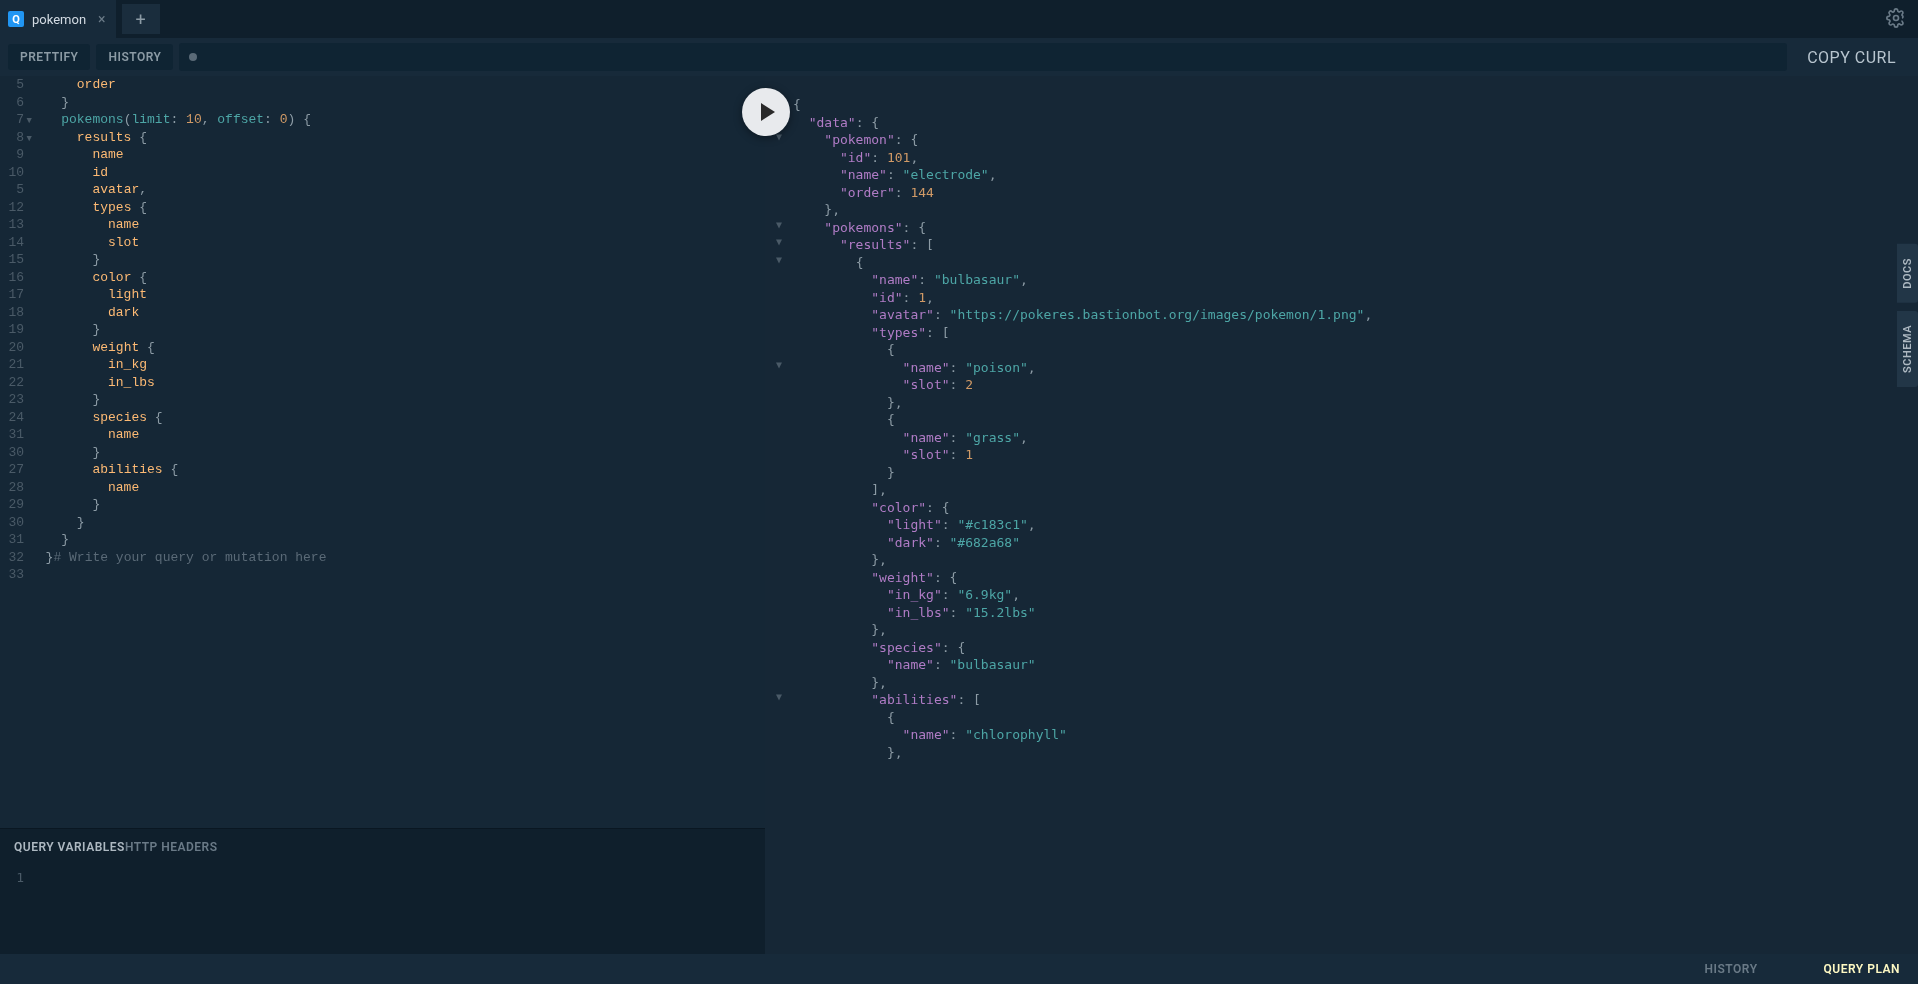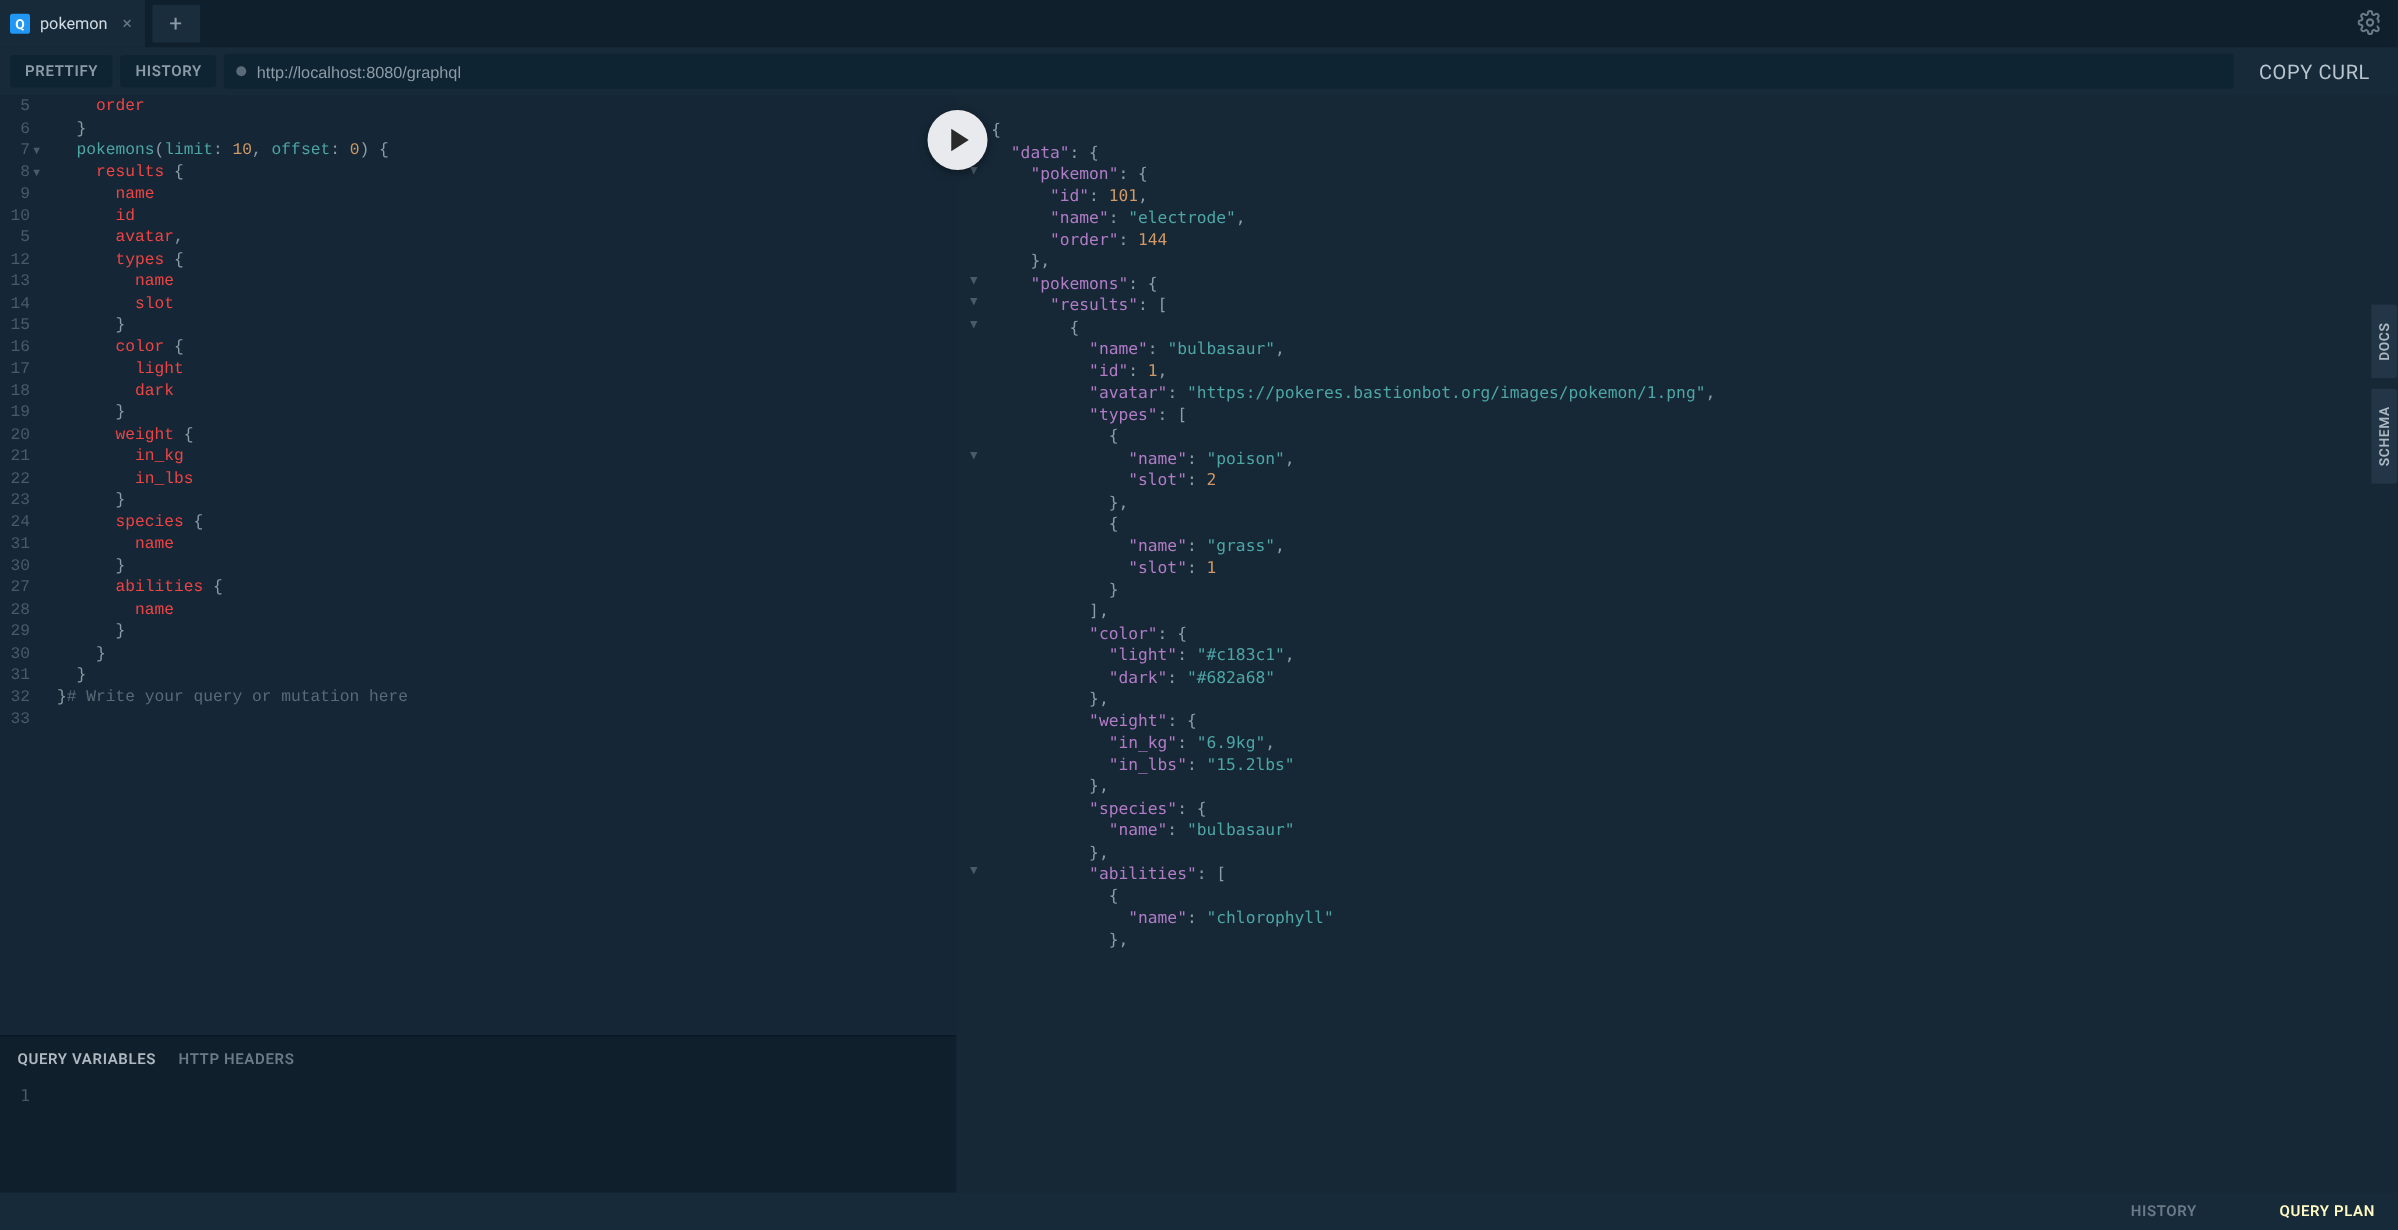--- a/index.html
+++ b/index.html
@@ -146,30 +146,29 @@
   color: #4a5a67;
   font-size: 9px;
 }
 .code {
   flex: 1;
   white-space: pre;
   color: #8c9ba5;
 }
 .code .line { height: 17.5px; }
 .fn { color: #4da6a6; }
-.prop { color: #ef4444; }
+.prop { color: #fdba74; }
 .punc { color: #8c9ba5; }
 .arg { color: #4da6a6; }
 .num { color: #d19a66; }
 .comment { color: #5a6a77; }
 .vars-header {
   height: 36px;
   display: flex;
   align-items: center;
-  gap: 18px;
   padding: 0 14px;
   background: #0f1f2c;
   border-top: 1px solid #0a1722;
 }
 .vars-tab { font-size: 12px; font-weight: 600; letter-spacing: 0.5px; color: #6a7a87; cursor: pointer; }
 .vars-tab.active { color: #aeb9c2; }
 .vars-body {
   height: 90px;
   display: flex;
   font-family: "SFMono-Regular", Consolas, monospace;
@@ -282,21 +281,20 @@
         <path d="M19.4 15a1.65 1.65 0 0 0 .33 1.82l.06.06a2 2 0 1 1-2.83 2.83l-.06-.06a1.65 1.65 0 0 0-1.82-.33 1.65 1.65 0 0 0-1 1.51V21a2 2 0 1 1-4 0v-.09A1.65 1.65 0 0 0 9 19.4a1.65 1.65 0 0 0-1.82.33l-.06.06a2 2 0 1 1-2.83-2.83l.06-.06a1.65 1.65 0 0 0 .33-1.82 1.65 1.65 0 0 0-1.51-1H3a2 2 0 1 1 0-4h.09A1.65 1.65 0 0 0 4.6 9a1.65 1.65 0 0 0-.33-1.82l-.06-.06a2 2 0 1 1 2.83-2.83l.06.06a1.65 1.65 0 0 0 1.82.33H9a1.65 1.65 0 0 0 1-1.51V3a2 2 0 1 1 4 0v.09a1.65 1.65 0 0 0 1 1.51 1.65 1.65 0 0 0 1.82-.33l.06-.06a2 2 0 1 1 2.83 2.83l-.06.06a1.65 1.65 0 0 0-.33 1.82V9c.64.26 1.06.88 1.06 1.57s-.42 1.31-1.06 1.57"></path>
       </svg>
   </div>
 </div>
 
 <div class="toolbar">
   <div class="tbtn">PRETTIFY</div>
   <div class="tbtn">HISTORY</div>
   <div class="endpoint-wrap">
     <div class="endpoint-dot"></div>
-    <input class="endpoint-input" value="http://localhost:8080/graphql" style="">
   </div>
   <div class="copy-curl">COPY CURL</div>
 </div>
 
 <div class="main">
 
   <div class="left">
     <div class="editor-wrap">
       <div class="gutter" id="query-gutter">
           <div class="ln">5</div>

